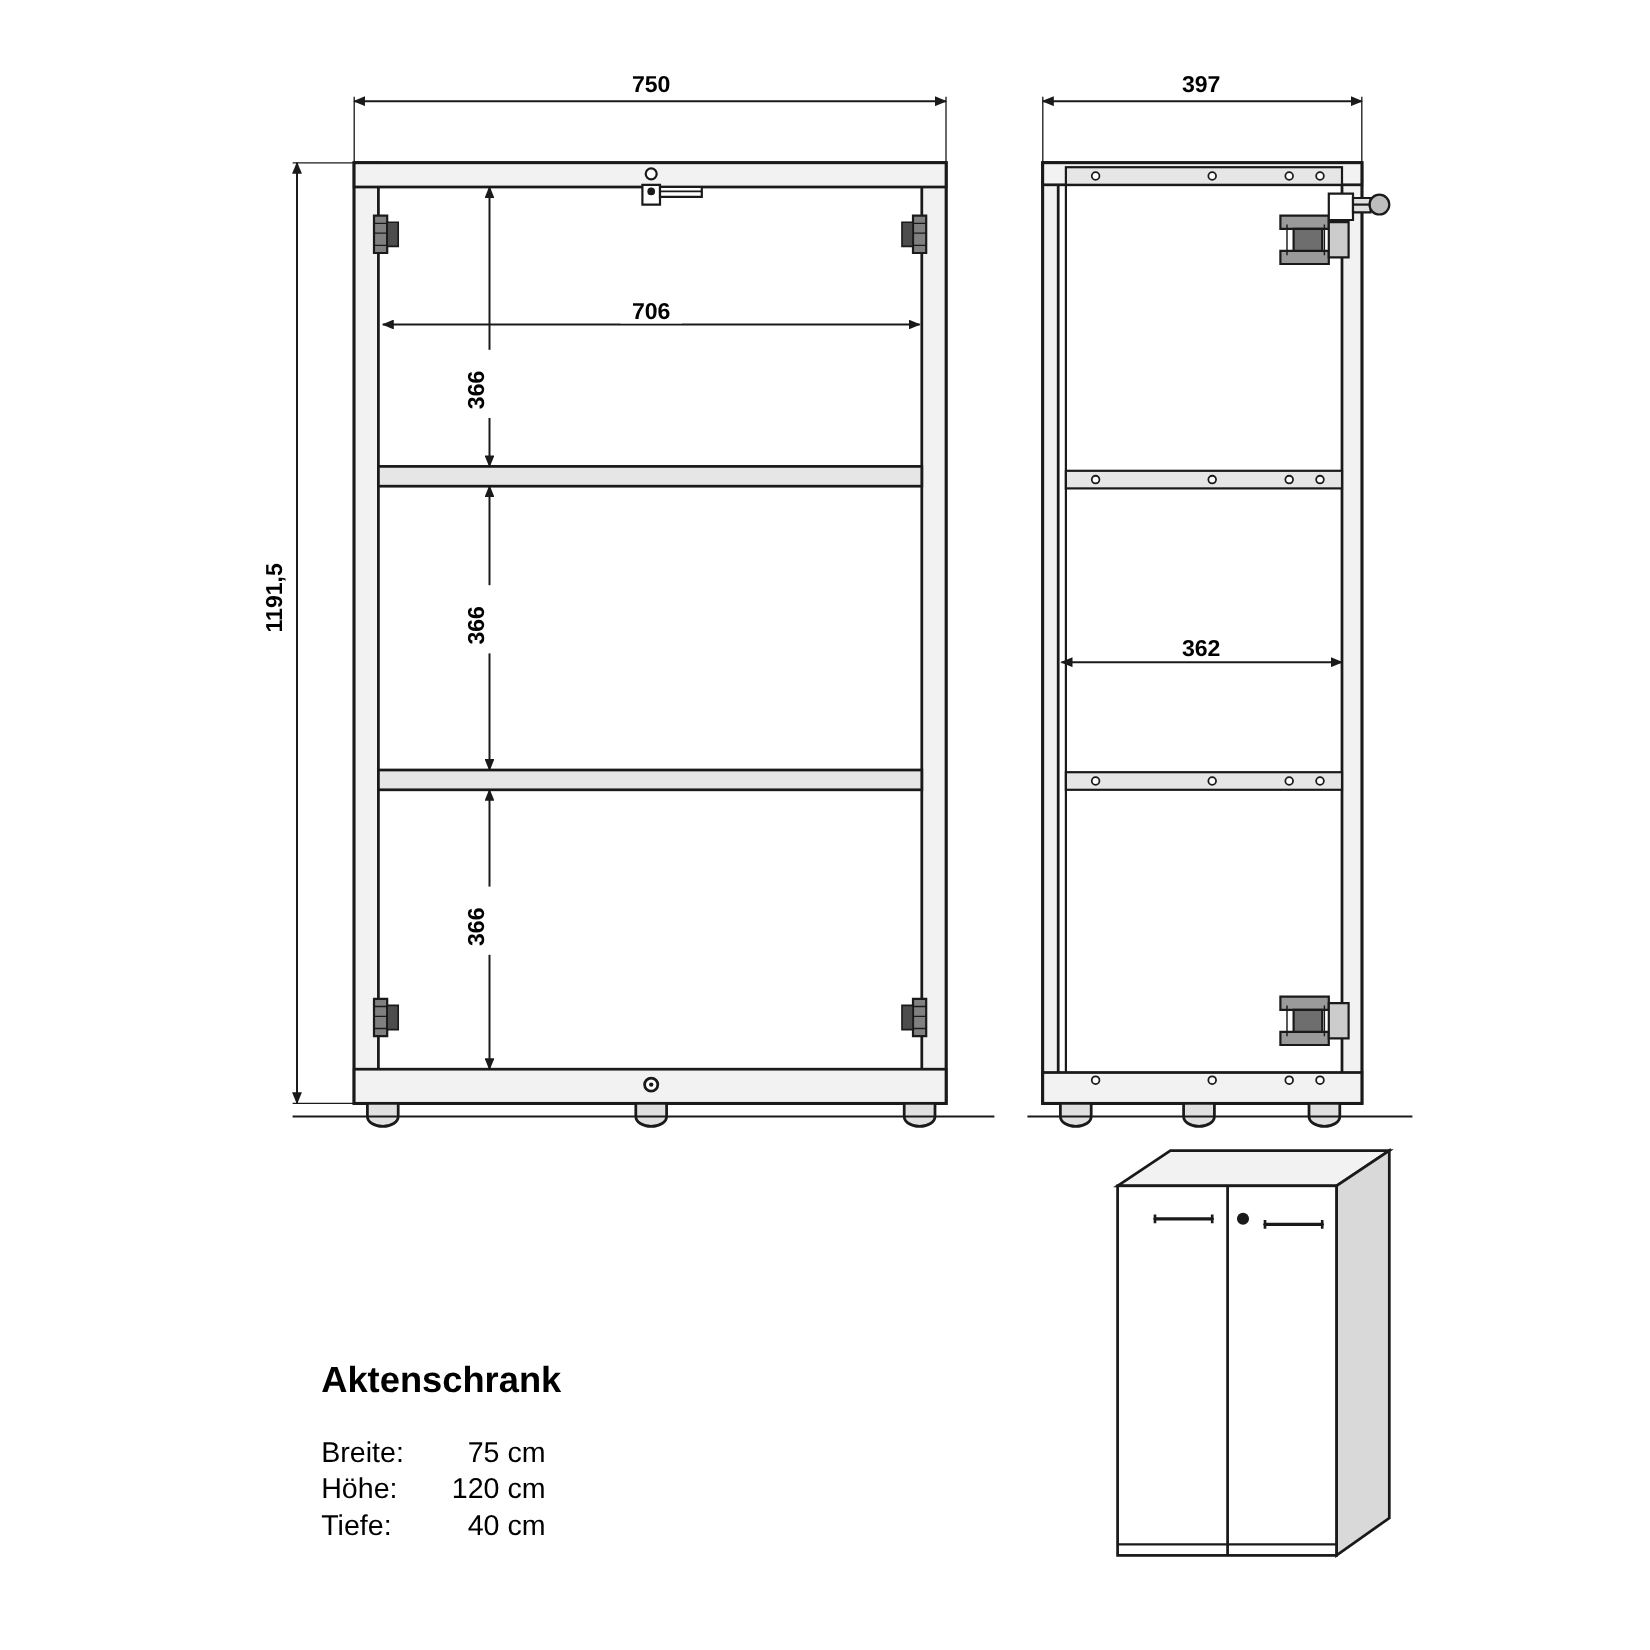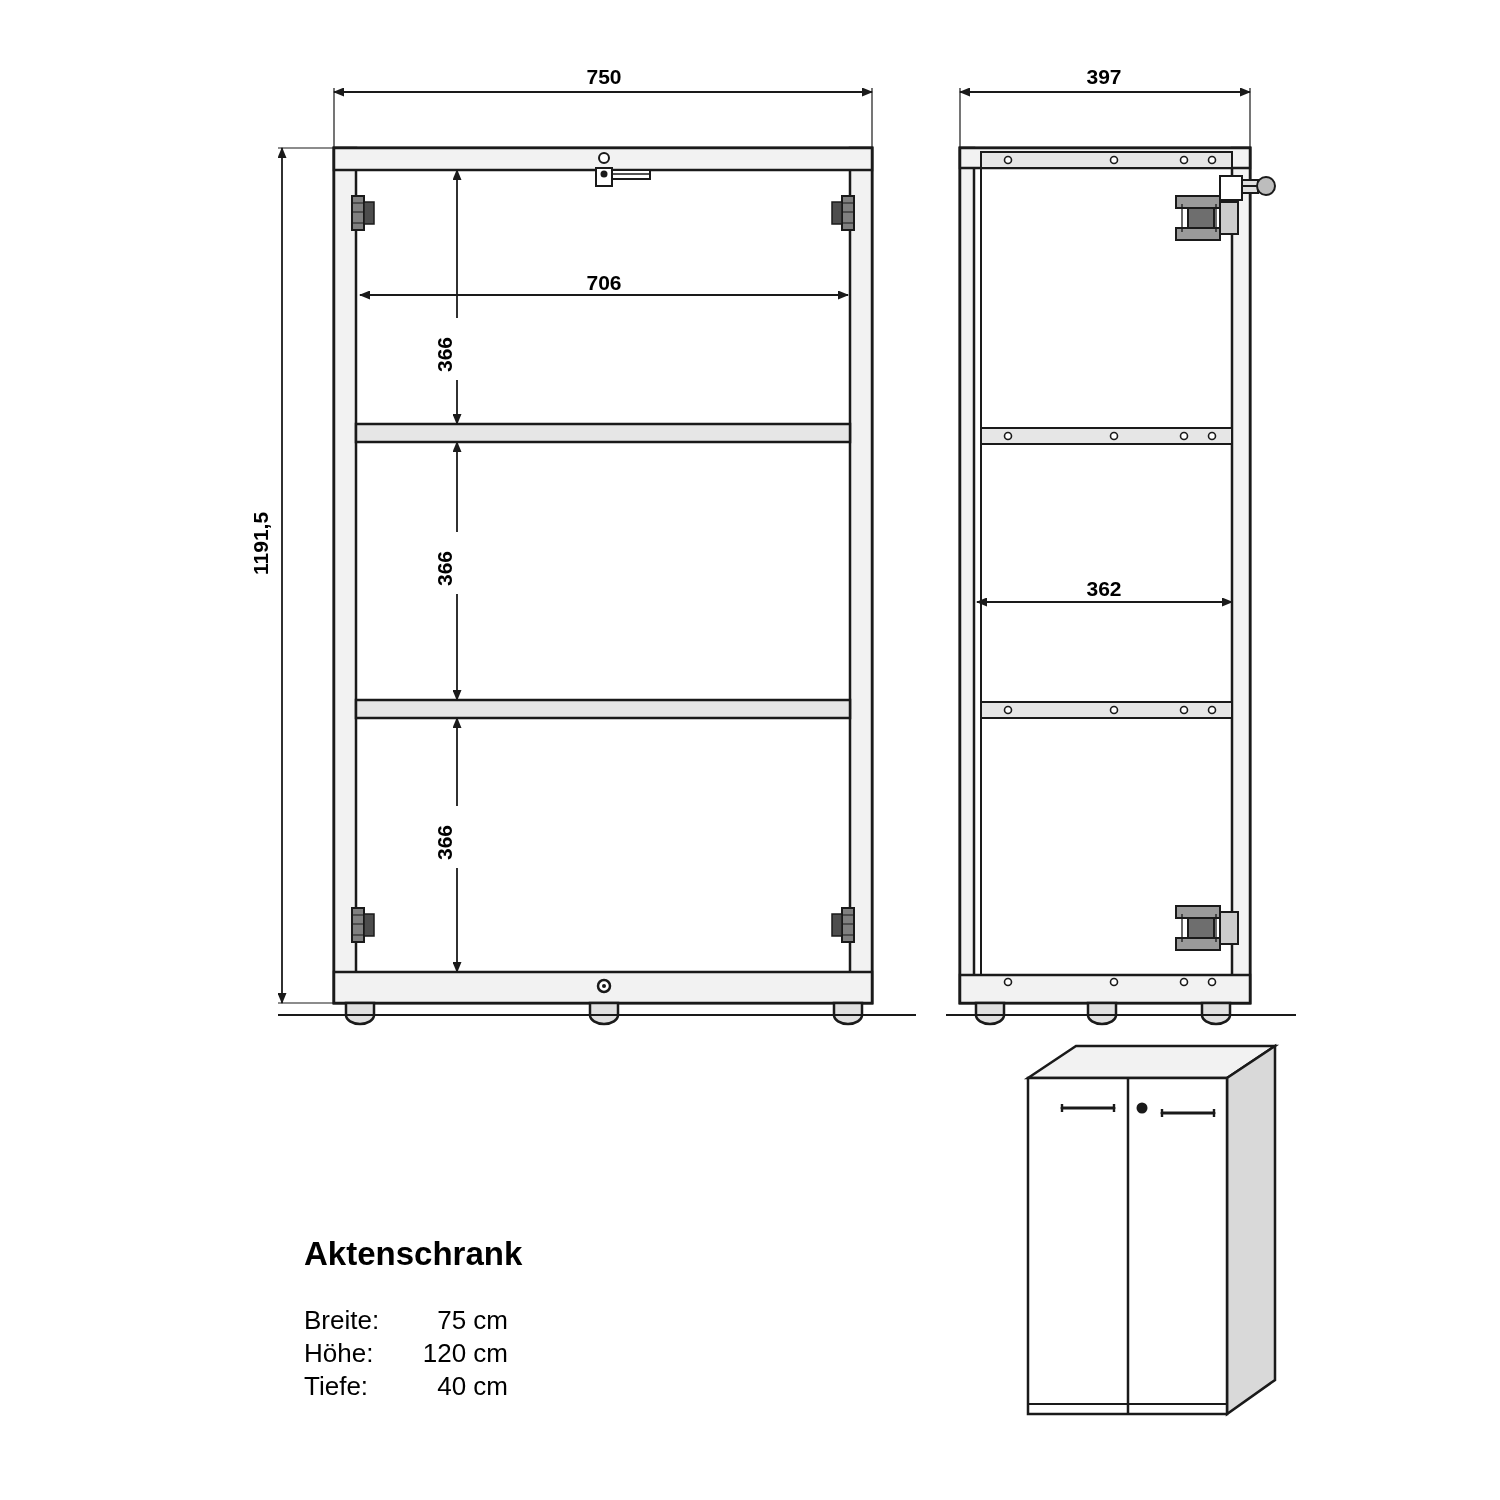--- a/index.html
+++ b/index.html
@@ -10,21 +10,21 @@
   body {
     width: 1500px;
     height: 1500px;
     font-family: "Liberation Sans", sans-serif;
     color: #000000;
     position: relative;
     overflow: hidden;
   }
   #stage {
     position: absolute;
-    left: 16px; top: 0;
+    left: 4px; top: 0;
     width: 1358px;
     height: 1500px;
     padding-left: 12px;
   }
   svg#drawing {
     position: absolute;
     left: 0; top: 0;
     width: 1500px;
     height: 1500px;
   }

